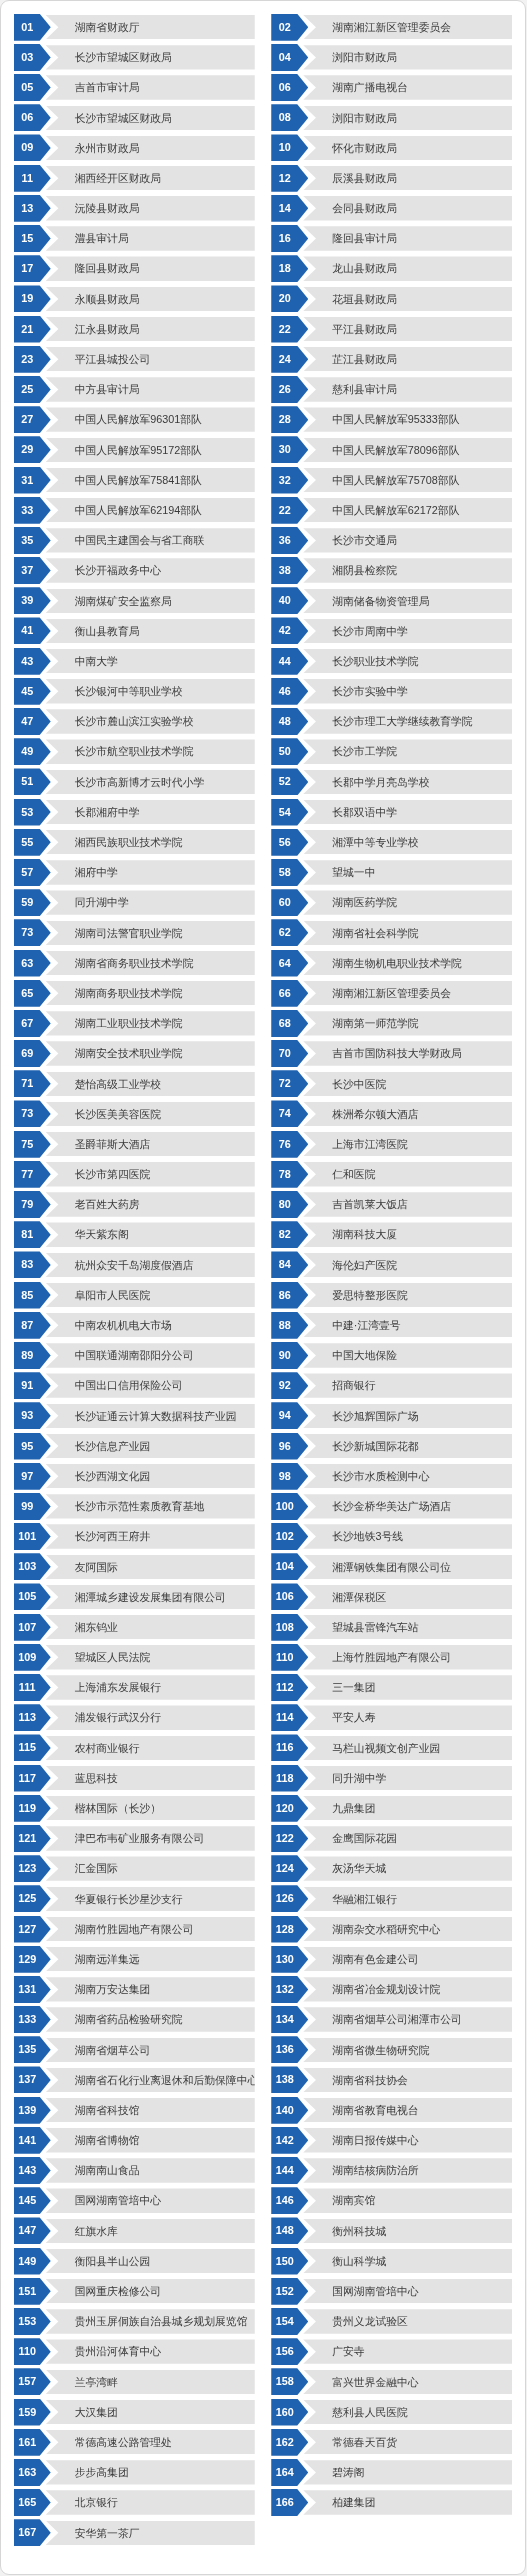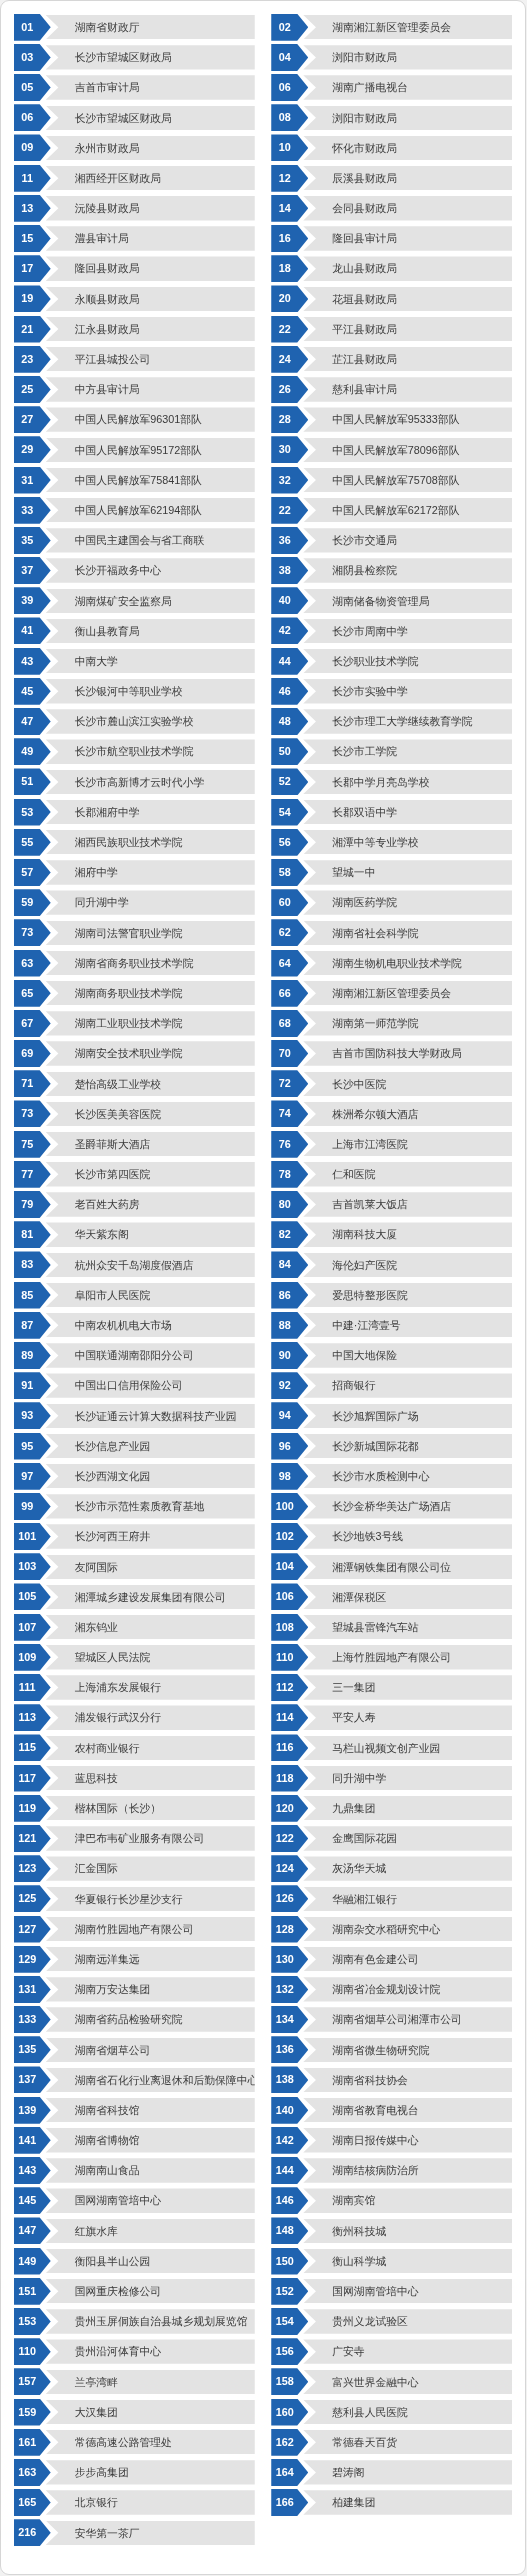--- a/index.html
+++ b/index.html
@@ -823,21 +823,21 @@
     <div class="badge">
       <span class="num">165</span>
     </div>
   </div>
 
   <div class="item">
     <div class="bar">
       <span class="label">安华第一茶厂</span>
     </div>
     <div class="badge">
-      <span class="num">216</span>
+      <span class="num">167</span>
     </div>
   </div>
 </div>
     <div class="col" id="col-right">
   <div class="item">
     <div class="bar">
       <span class="label">湖南湘江新区管理委员会</span>
     </div>
     <div class="badge">
       <span class="num">02</span>

